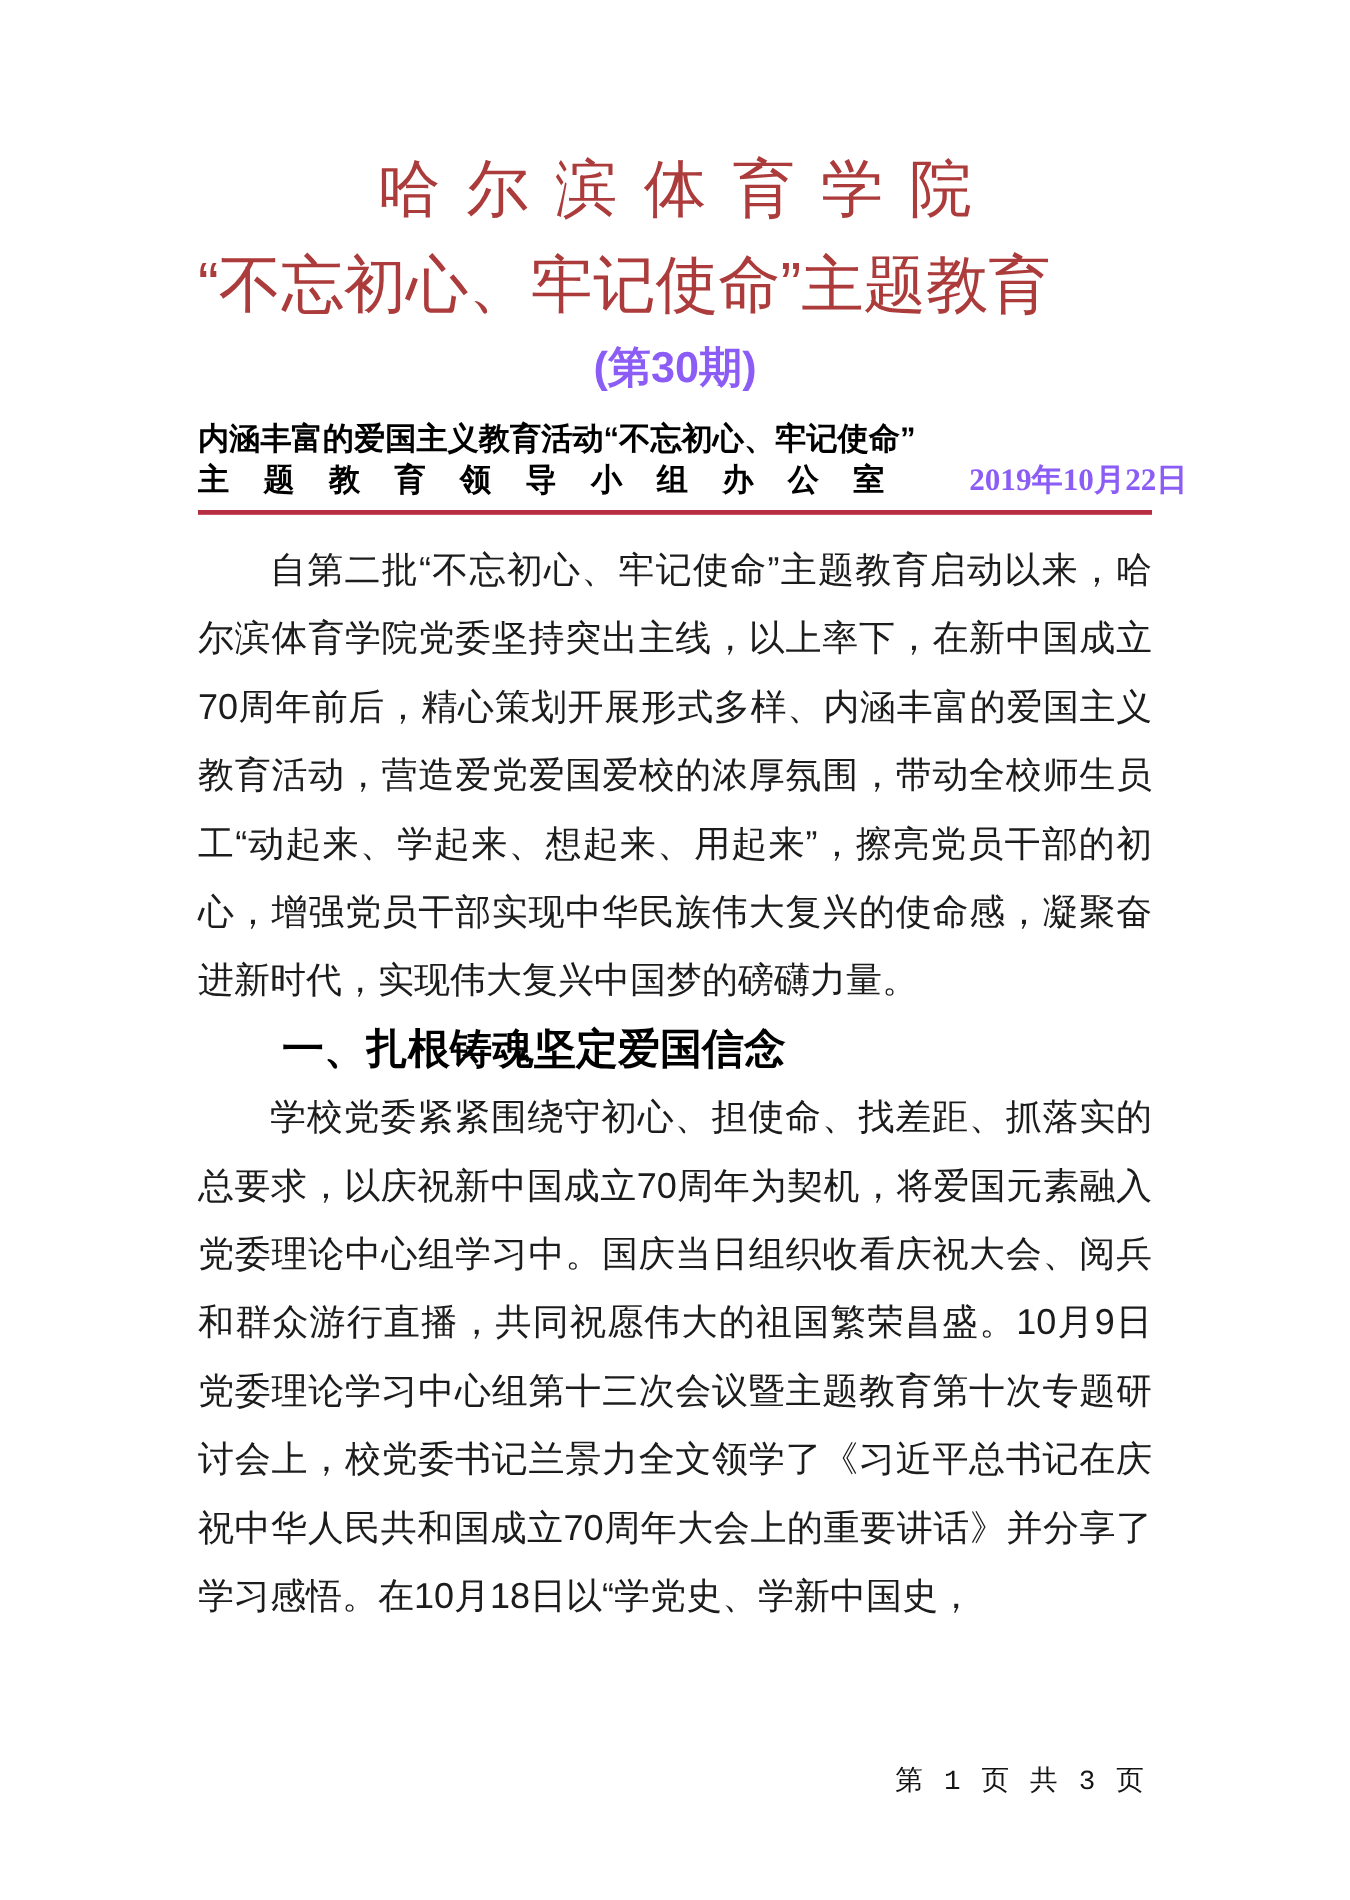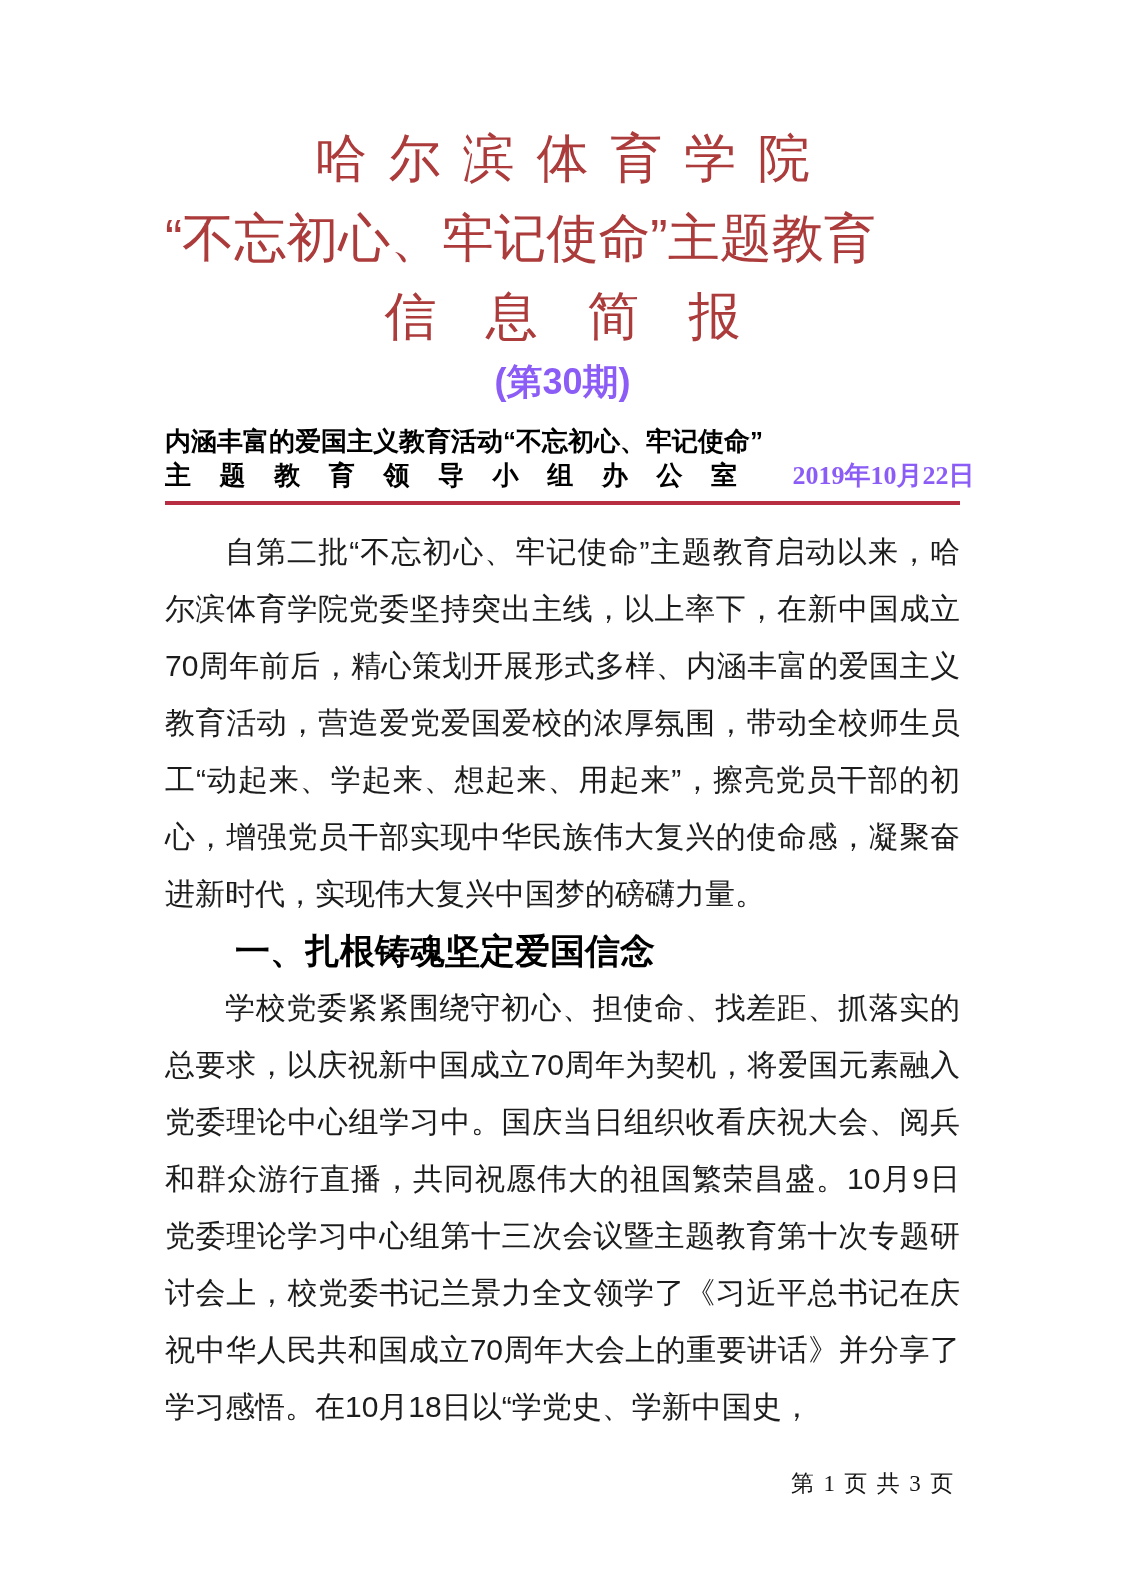--- a/index.html
+++ b/index.html
@@ -60,20 +60,21 @@
     font-size: 26px;
     line-height: 34px;
     color: #000;
     white-space: nowrap;
   }
   .issuer-l2 {
     display: flex;
     justify-content: space-between;
     align-items: baseline;
     margin-top: 0px;
+    gap: 15px;
   }
   .issuer-office {
     font-weight: 700;
     font-size: 26px;
     letter-spacing: 1.1em;
     white-space: nowrap;
     color: #000;
     line-height: 34px;
   }
   .issuer-date {
@@ -113,35 +114,34 @@
     margin: 0;
     padding-left: 2em;
     line-height: 57px;
   }
   .para-follow { margin-top: 0; }
   
   .page-footer {
     position: absolute;
     right: 170px;
     bottom: 84px;
-    font-family: Liberation Serif, serif;
+    font-family: Liberation Mono, monospace;
     font-size: 23px;
     color: #141414;
     letter-spacing: 0.08em;
   }
 </style>
 </head>
 <body>
 
 <div class="page">
 
   <header>
     <div class="mh-line1">哈尔滨体育学院</div>
     <div class="mh-line2">“不忘初心、牢记使命”主题教育</div>
-    <div class="mh-line3">信息简报</div>
     <div class="issue">(第30期)</div>
   </header>
 
   <section class="issuer">
     <div class="issuer-l1">内涵丰富的爱国主义教育活动“不忘初心、牢记使命”</div>
     <div class="issuer-l2">
       <span class="issuer-office">主题教育领导小组办公室</span>
       <span class="issuer-date">2019年10月22日</span>
     </div>
     <hr class="red-rule">

